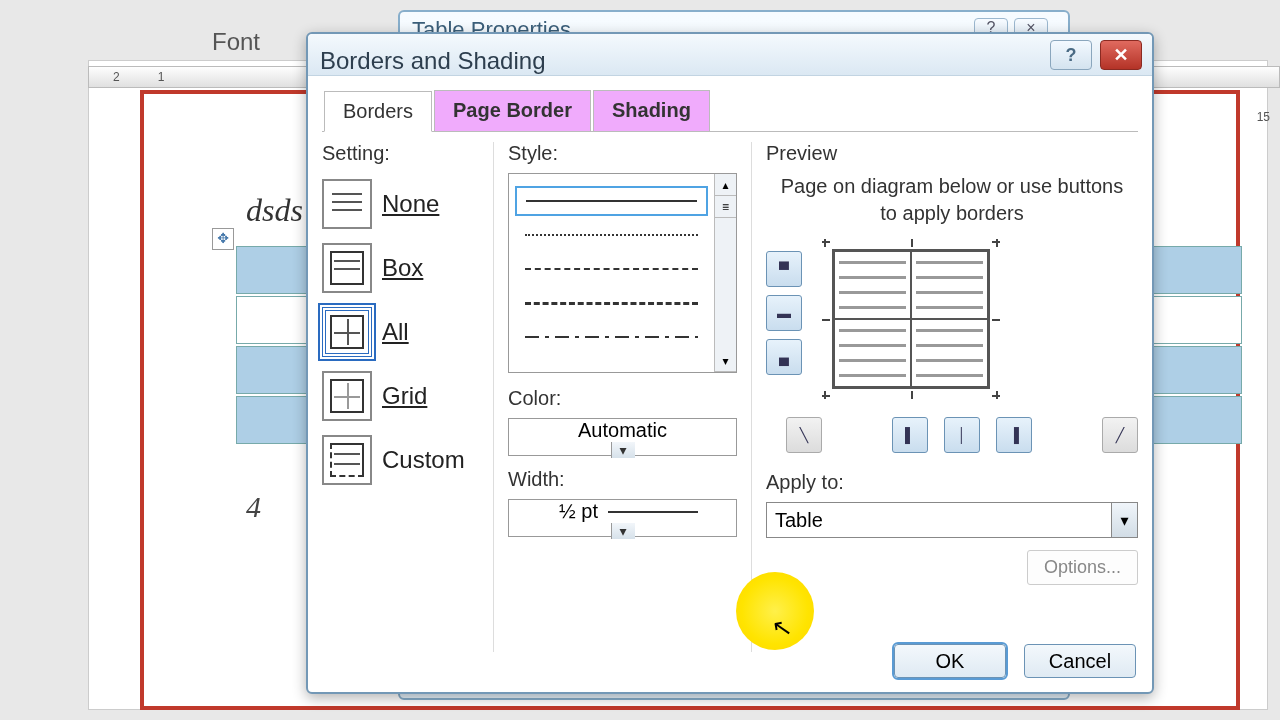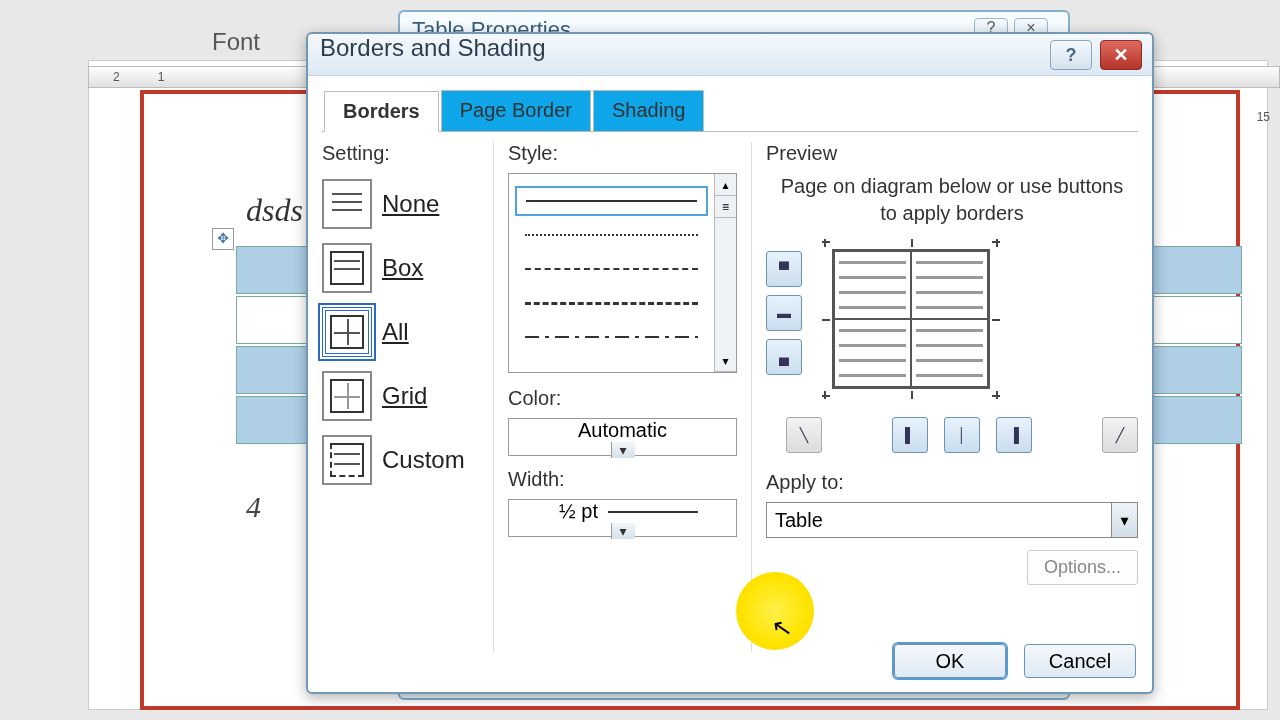--- a/index.html
+++ b/index.html
@@ -51,37 +51,37 @@
 
 
 .dialog {
   position: absolute; left: 306px; top: 32px; width: 848px; height: 662px;
   background: #fff; border: 2px solid #7398b6; border-radius: 6px;
   box-shadow: 0 4px 14px rgba(0,0,0,0.3);
 }
 .titlebar {
   height: 42px; background: linear-gradient(#f4f9fd,#dbe8f3);
   border-bottom: 1px solid #c2d4e2; border-radius: 5px 5px 0 0;
-  display: flex; align-items: flex-start; padding: 0 12px; position: relative;
+  display: flex; align-items: flex-end; padding: 0 12px; position: relative;
 }
 .titlebar .title-text { font-size: 24px; color: #2d3e4e; }
 .tb-btn {
   position: absolute; top: 6px; width: 42px; height: 30px; border-radius: 4px;
   display: flex; align-items: center; justify-content: center; font-size: 18px;
   border: 1px solid #8aa6bd;
 }
 .tb-help { right: 60px; background: linear-gradient(#f3f9ff,#d4e3ef); color: #4a6a84; font-weight: bold; }
 .tb-close { right: 10px; background: linear-gradient(#e06a5f,#b43327); color: #fff; font-weight: bold; border-color:#8a2a22; }
 
 .tabs { display: flex; margin: 14px 0 0 16px; }
 .tab {
   padding: 8px 18px; font-size: 20px; border: 1px solid #bbb; border-bottom: none;
-  background: #0ea5e9; margin-right: 2px; color: #333; cursor: pointer;
-}
-.tab.active { background: #fff; border-bottom: 1px solid #fff; position: relative; top: 1px; font-weight: bold; }
+  background: #f0abfc; margin-right: 2px; color: #333; cursor: pointer; font-weight: bold;
+}
+.tab.active { background: #fff; border-bottom: 1px solid #fff; position: relative; top: 1px; font-weight: normal; }
 .tabline { border-bottom: 1px solid #bbb; margin: 0 14px; }
 
 .body { display: flex; padding: 10px 14px 0 14px; height: 520px; }
 .col-setting { width: 172px; border-right: 1px solid #ddd; padding-right: 20px; }
 .col-style { width: 258px; padding: 0 14px; border-right: 1px solid #ddd; }
 .col-preview { flex: 1; padding-left: 14px; position: relative; }
 
 .section-label { font-size: 20px; color: #333; margin-bottom: 8px; }
 
 .setting-row { display: flex; align-items: center; margin: 14px 0; gap: 10px; cursor: pointer; }

